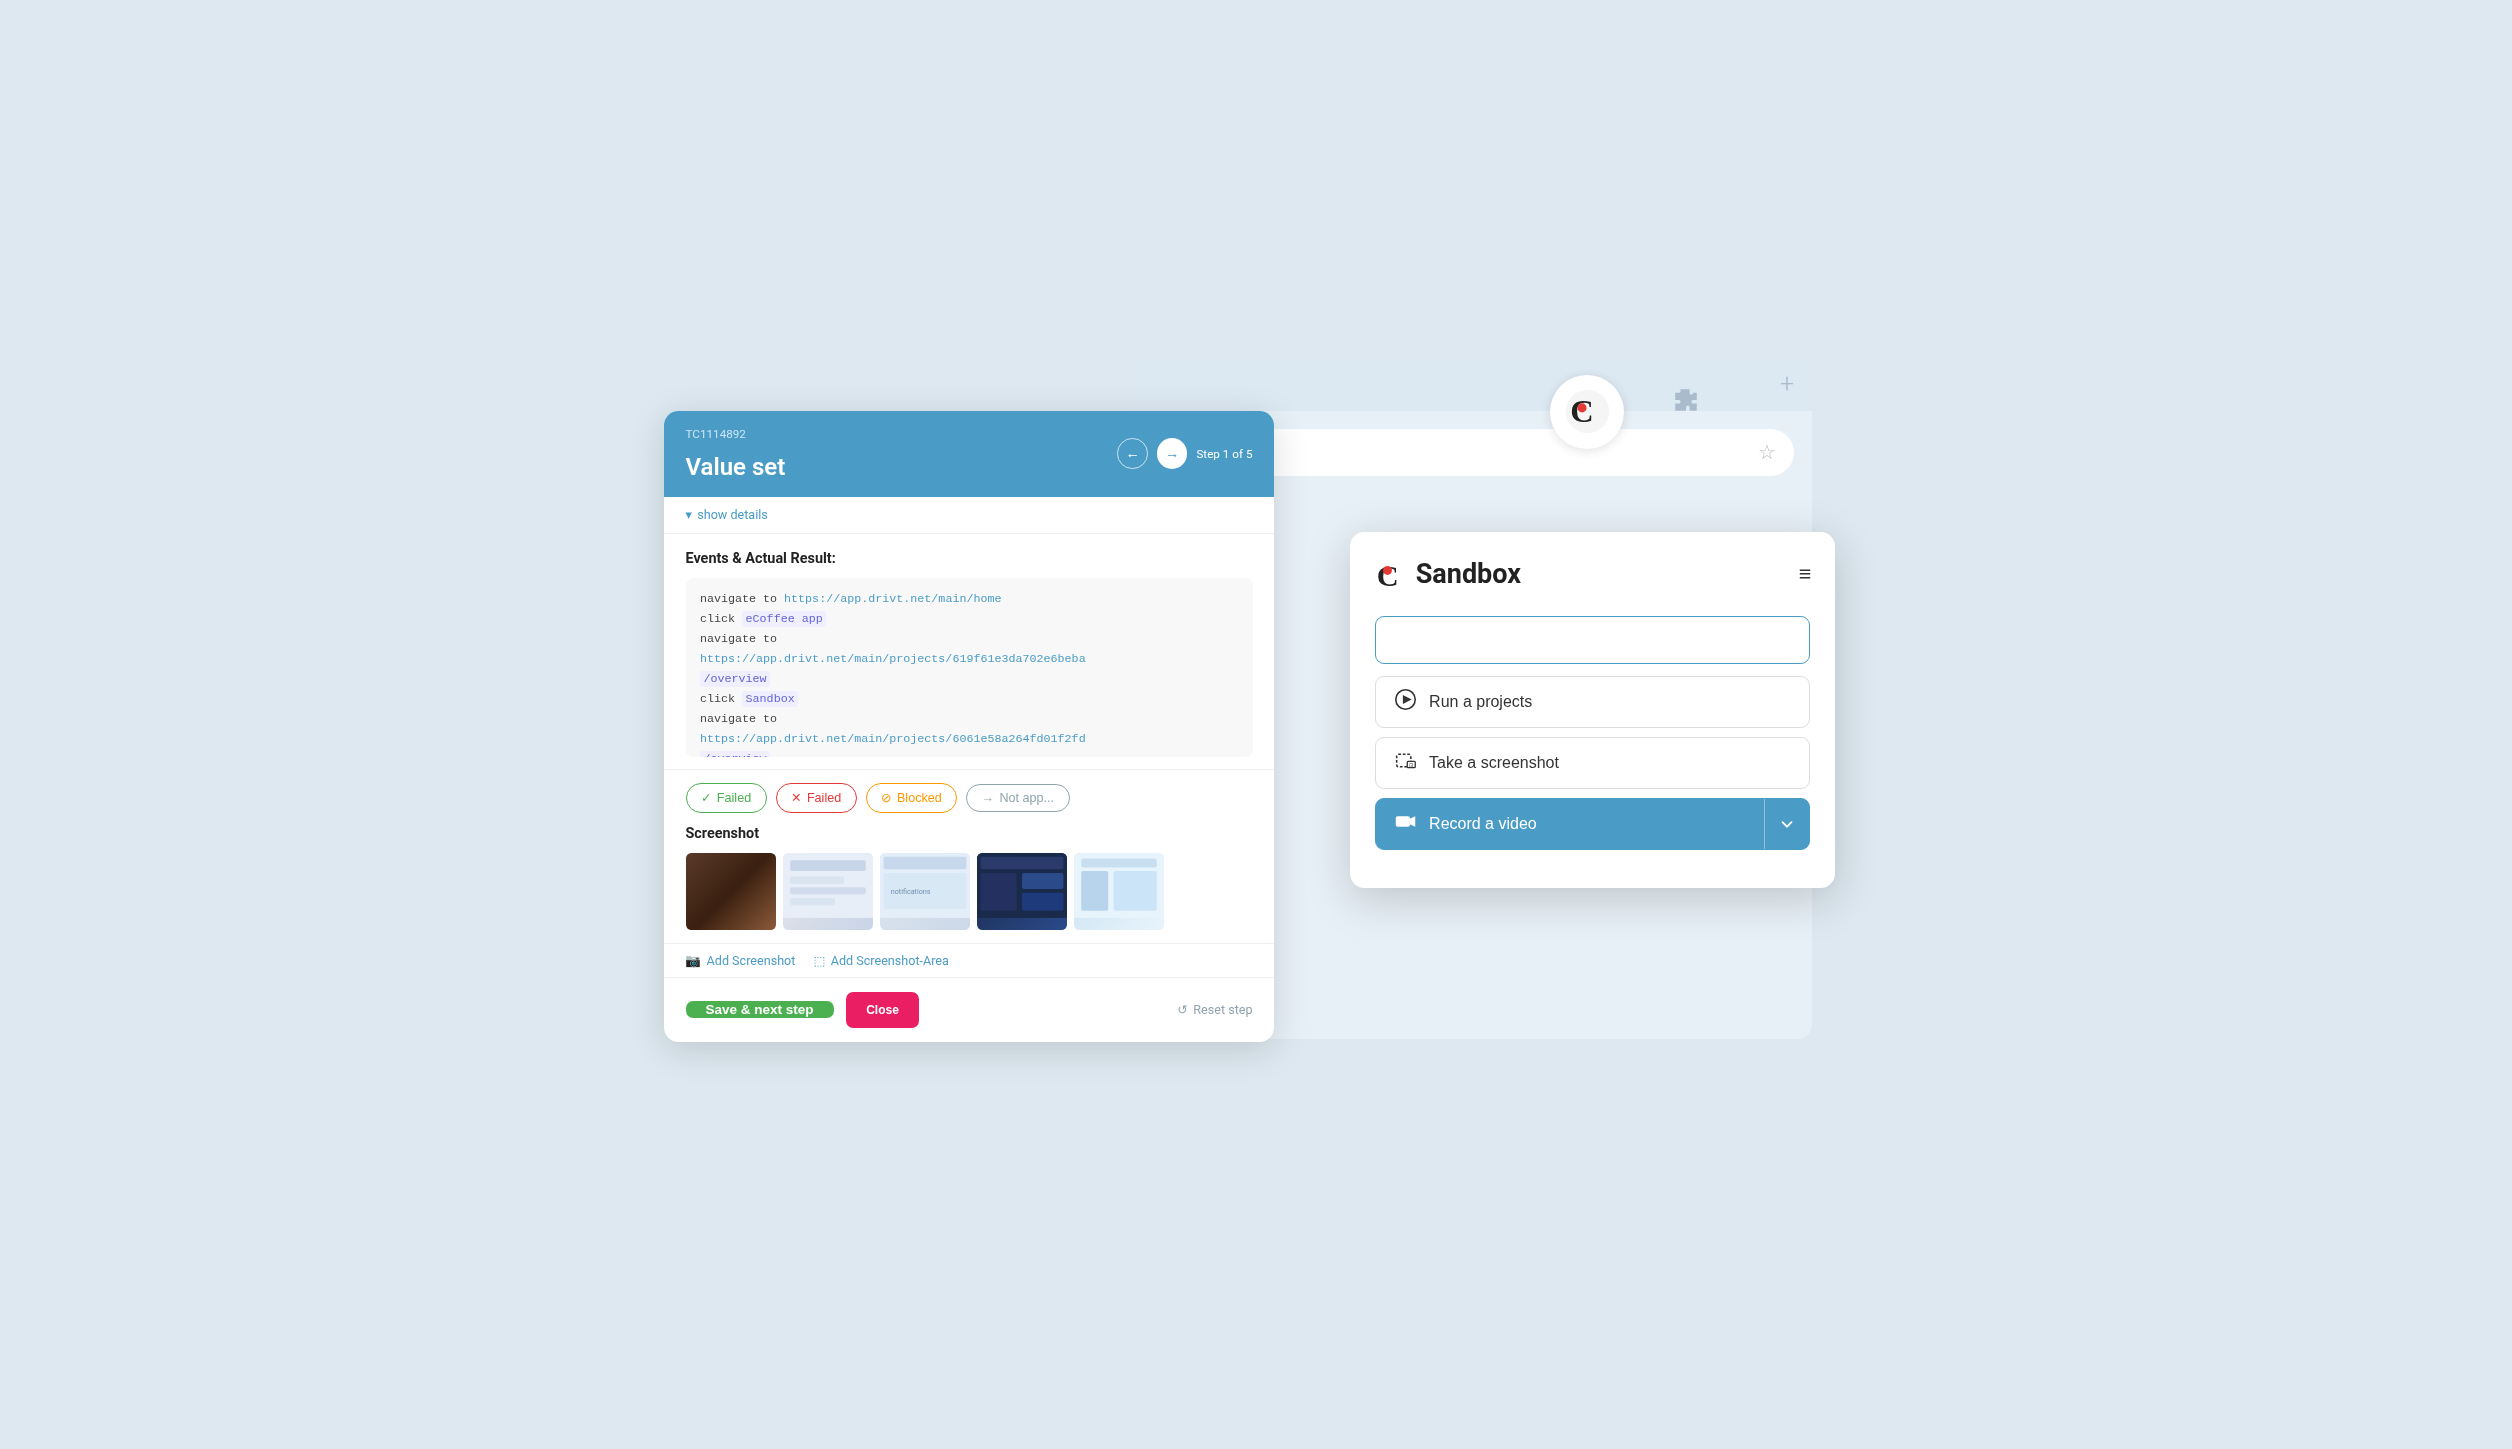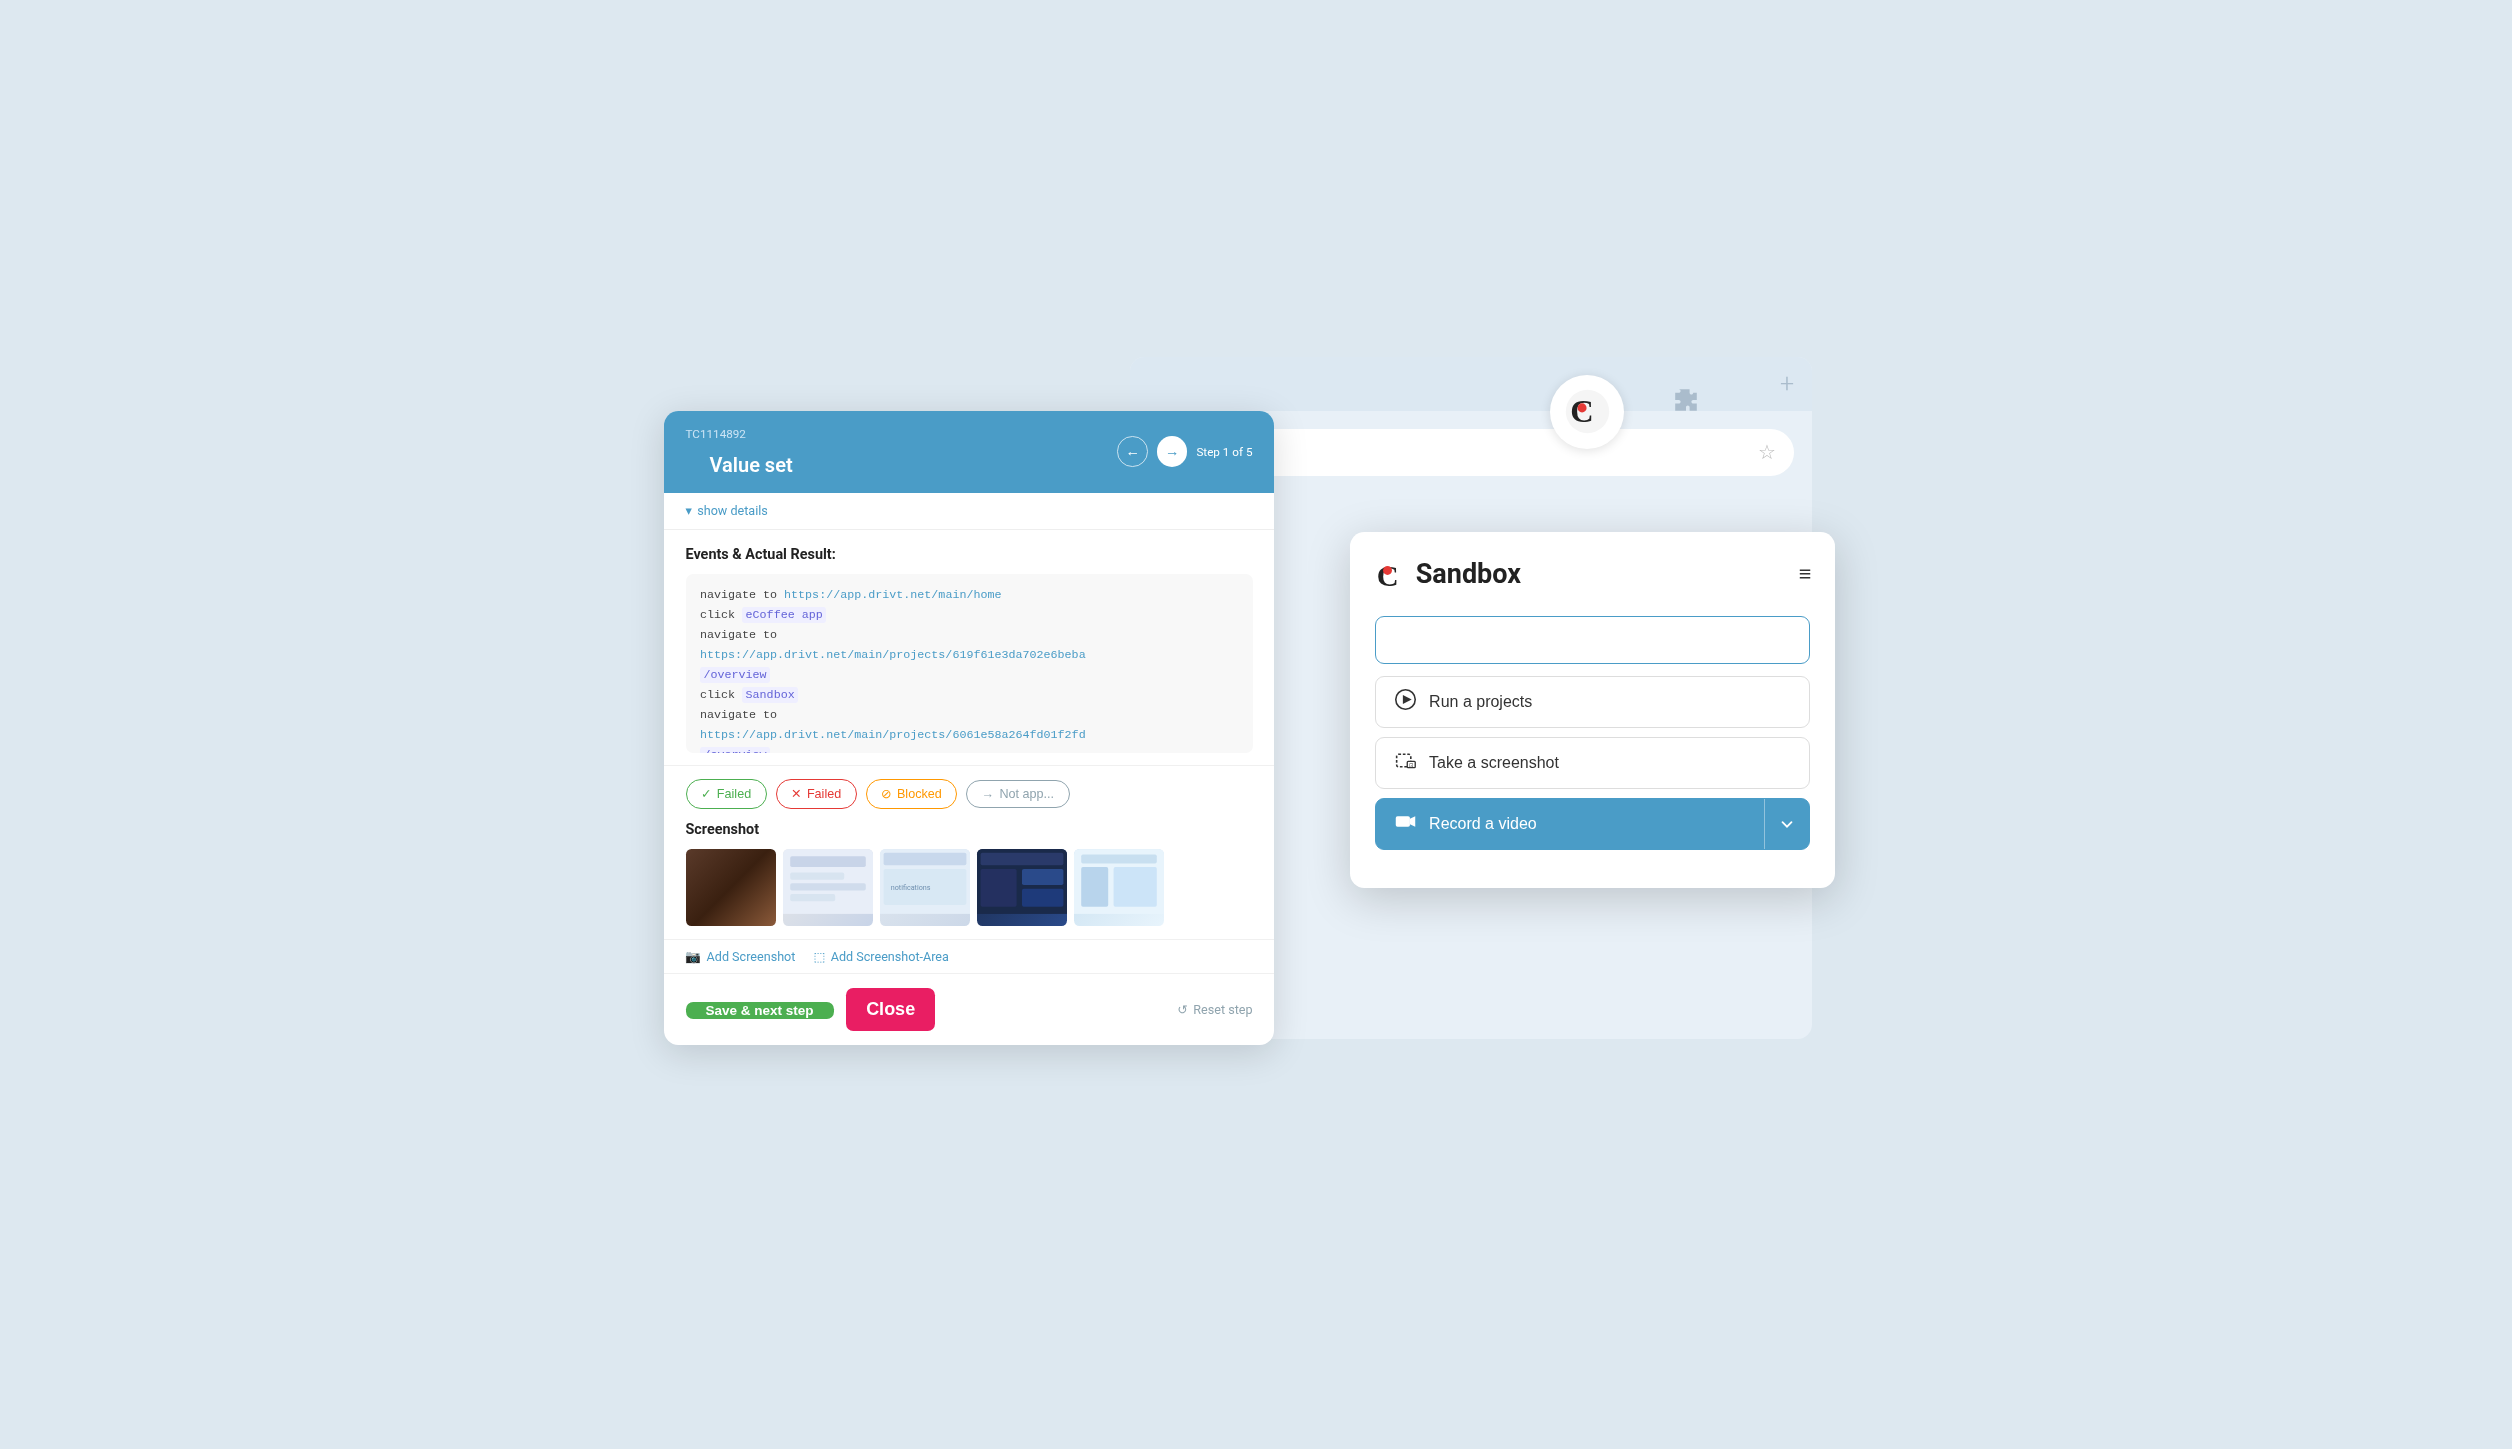--- a/index.html
+++ b/index.html
@@ -104,23 +104,22 @@
       align-items: center;
       justify-content: space-between;
     }
     .test-panel-id {
       color: #cce4f5;
       font-size: 11.7px;
       margin-bottom: 12px;
     }
     .test-panel-title {
       color: white;
-      font-size: 20px;
+      font-size: 24px;
       font-weight: 600;
-      margin-left: 24px;
     }
     .test-panel-nav {
       display: flex;
       align-items: center;
       gap: 9px;
     }
     .nav-arrow {
       width: 30.5px;
       height: 30.5px;
       border-radius: 50%;
@@ -257,21 +256,21 @@
       font-size: 13.5px;
       font-weight: 600;
       cursor: pointer;
     }
     .btn-close {
       background: #e91e63;
       color: white;
       border: none;
       border-radius: 7.2px;
       padding: 10.8px 20px;
-      font-size: 18px;
+      font-size: 12px;
       font-weight: 600;
       cursor: pointer;
       margin-left: 9px;
     }
     .reset-btn {
       color: #90a4ae;
       font-size: 12.6px;
       display: flex;
       align-items: center;
       gap: 5.4px;

